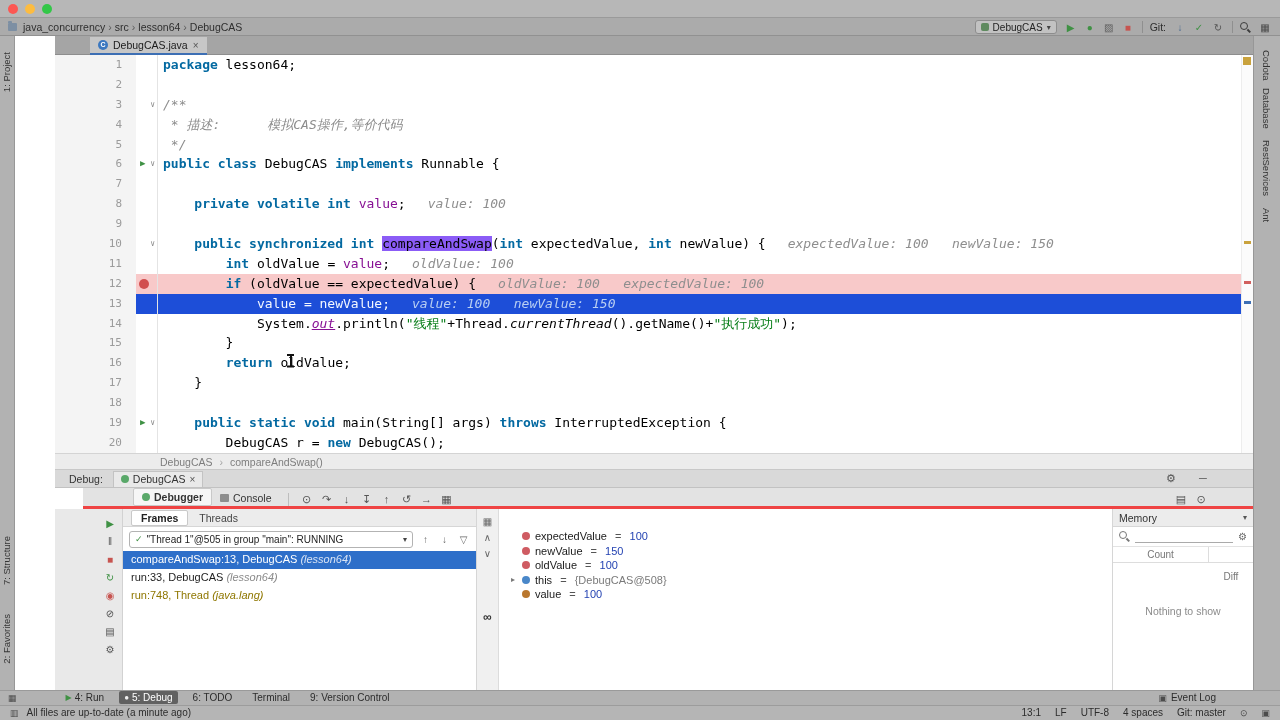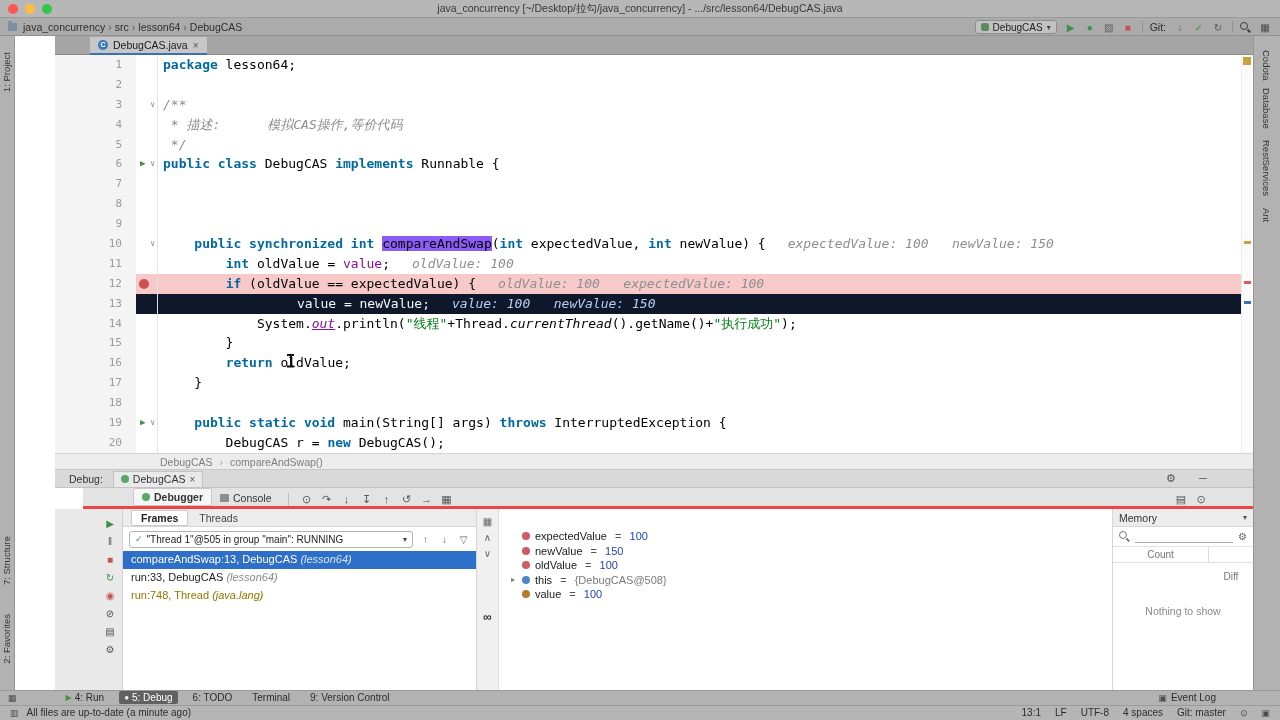--- a/index.html
+++ b/index.html
@@ -59,21 +59,21 @@
   .tk-k{color:#0369a1;font-weight:bold;}
   .tk-p{color:#000;}
   .tk-c{color:#8c8c8c;font-style:italic;}
   .tk-s{color:#067d17;}
   .tk-f{color:#871094;}
   .tk-sf{color:#871094;font-style:italic;text-decoration:underline;}
   .tk-it{font-style:italic;}
   .tk-m{background:#8b5cf6;}
   .tk-h{color:#8e8e8e;font-style:italic;margin-left:22px;}
   .hl-bp{background:#f8c9c9;}
-  .hl-cur{background:#0f172a;gap:40px;}
+  .hl-cur{background:#1d4ed8;}
   .hl-cur .lcode span{color:#f4f8ff;}
   .hl-cur .lcode .tk-h{color:#b9cff2;}
   .bp-dot{position:absolute;left:3px;top:5px;width:10px;height:10px;border-radius:50%;background:#d14f4f;}
   .run-arrow{position:absolute;left:4px;top:0;color:#3f9144;font-size:9px;}
   .fold-arrow{position:absolute;right:2px;top:0;color:#8c8c8c;font-size:8px;}
   .mstripe{position:absolute;top:0;right:0;width:12px;height:100%;background:#fbfbfb;border-left:1px solid #ededed;}
   .insq{position:absolute;top:2px;right:2px;width:8px;height:8px;background:#c9a23d;}
   .mark{position:absolute;right:2px;width:7px;height:3px;}
   .ibeam{position:absolute;width:9px;height:14px;}
   .ibeam::before{content:"";position:absolute;left:4px;top:1px;bottom:1px;width:1.5px;background:#111;}
@@ -165,21 +165,20 @@
 <body>
 
 <div class="app">
 
   <div class="titlebar">
     <div class="lights">
       <span class="light red"></span>
       <span class="light yellow"></span>
       <span class="light green"></span>
     </div>
-    <div class="wtitle">java_concurrency [~/Desktop/拉勾/java_concurrency] - .../src/lesson64/DebugCAS.java</div>
   </div>
 
   <div class="navbar">
     <span class="folder-ico"></span>
     <span><span class="crumb">java_concurrency</span><span class="crumb-sep">›</span><span class="crumb">src</span><span class="crumb-sep">›</span><span class="crumb">lesson64</span><span class="crumb-sep">›</span><span class="crumb">DebugCAS</span></span>
     <div class="nav-right">
       <div class="runcombo">
         <span class="cfg-ico"></span>
         <span>DebugCAS</span>
         <span class="combo-caret">▾</span>
@@ -274,20 +273,21 @@
               <div class="gnum">7</div>
               <div class="lbody">
                 <div class="gicon"></div>
                 <div class="lcode"></div>
               </div>
             </div>
             <div class="line">
               <div class="gnum">8</div>
               <div class="lbody">
                 <div class="gicon"></div>
+                <div class="lcode"><span class="tk-p">    </span><span class="tk-k">private volatile int</span><span class="tk-p"> </span><span class="tk-f">value</span><span class="tk-p">;</span><span class="tk-h">value: 100</span></div>
               </div>
             </div>
             <div class="line">
               <div class="gnum">9</div>
               <div class="lbody">
                 <div class="gicon"></div>
                 <div class="lcode"></div>
               </div>
             </div>
             <div class="line">

